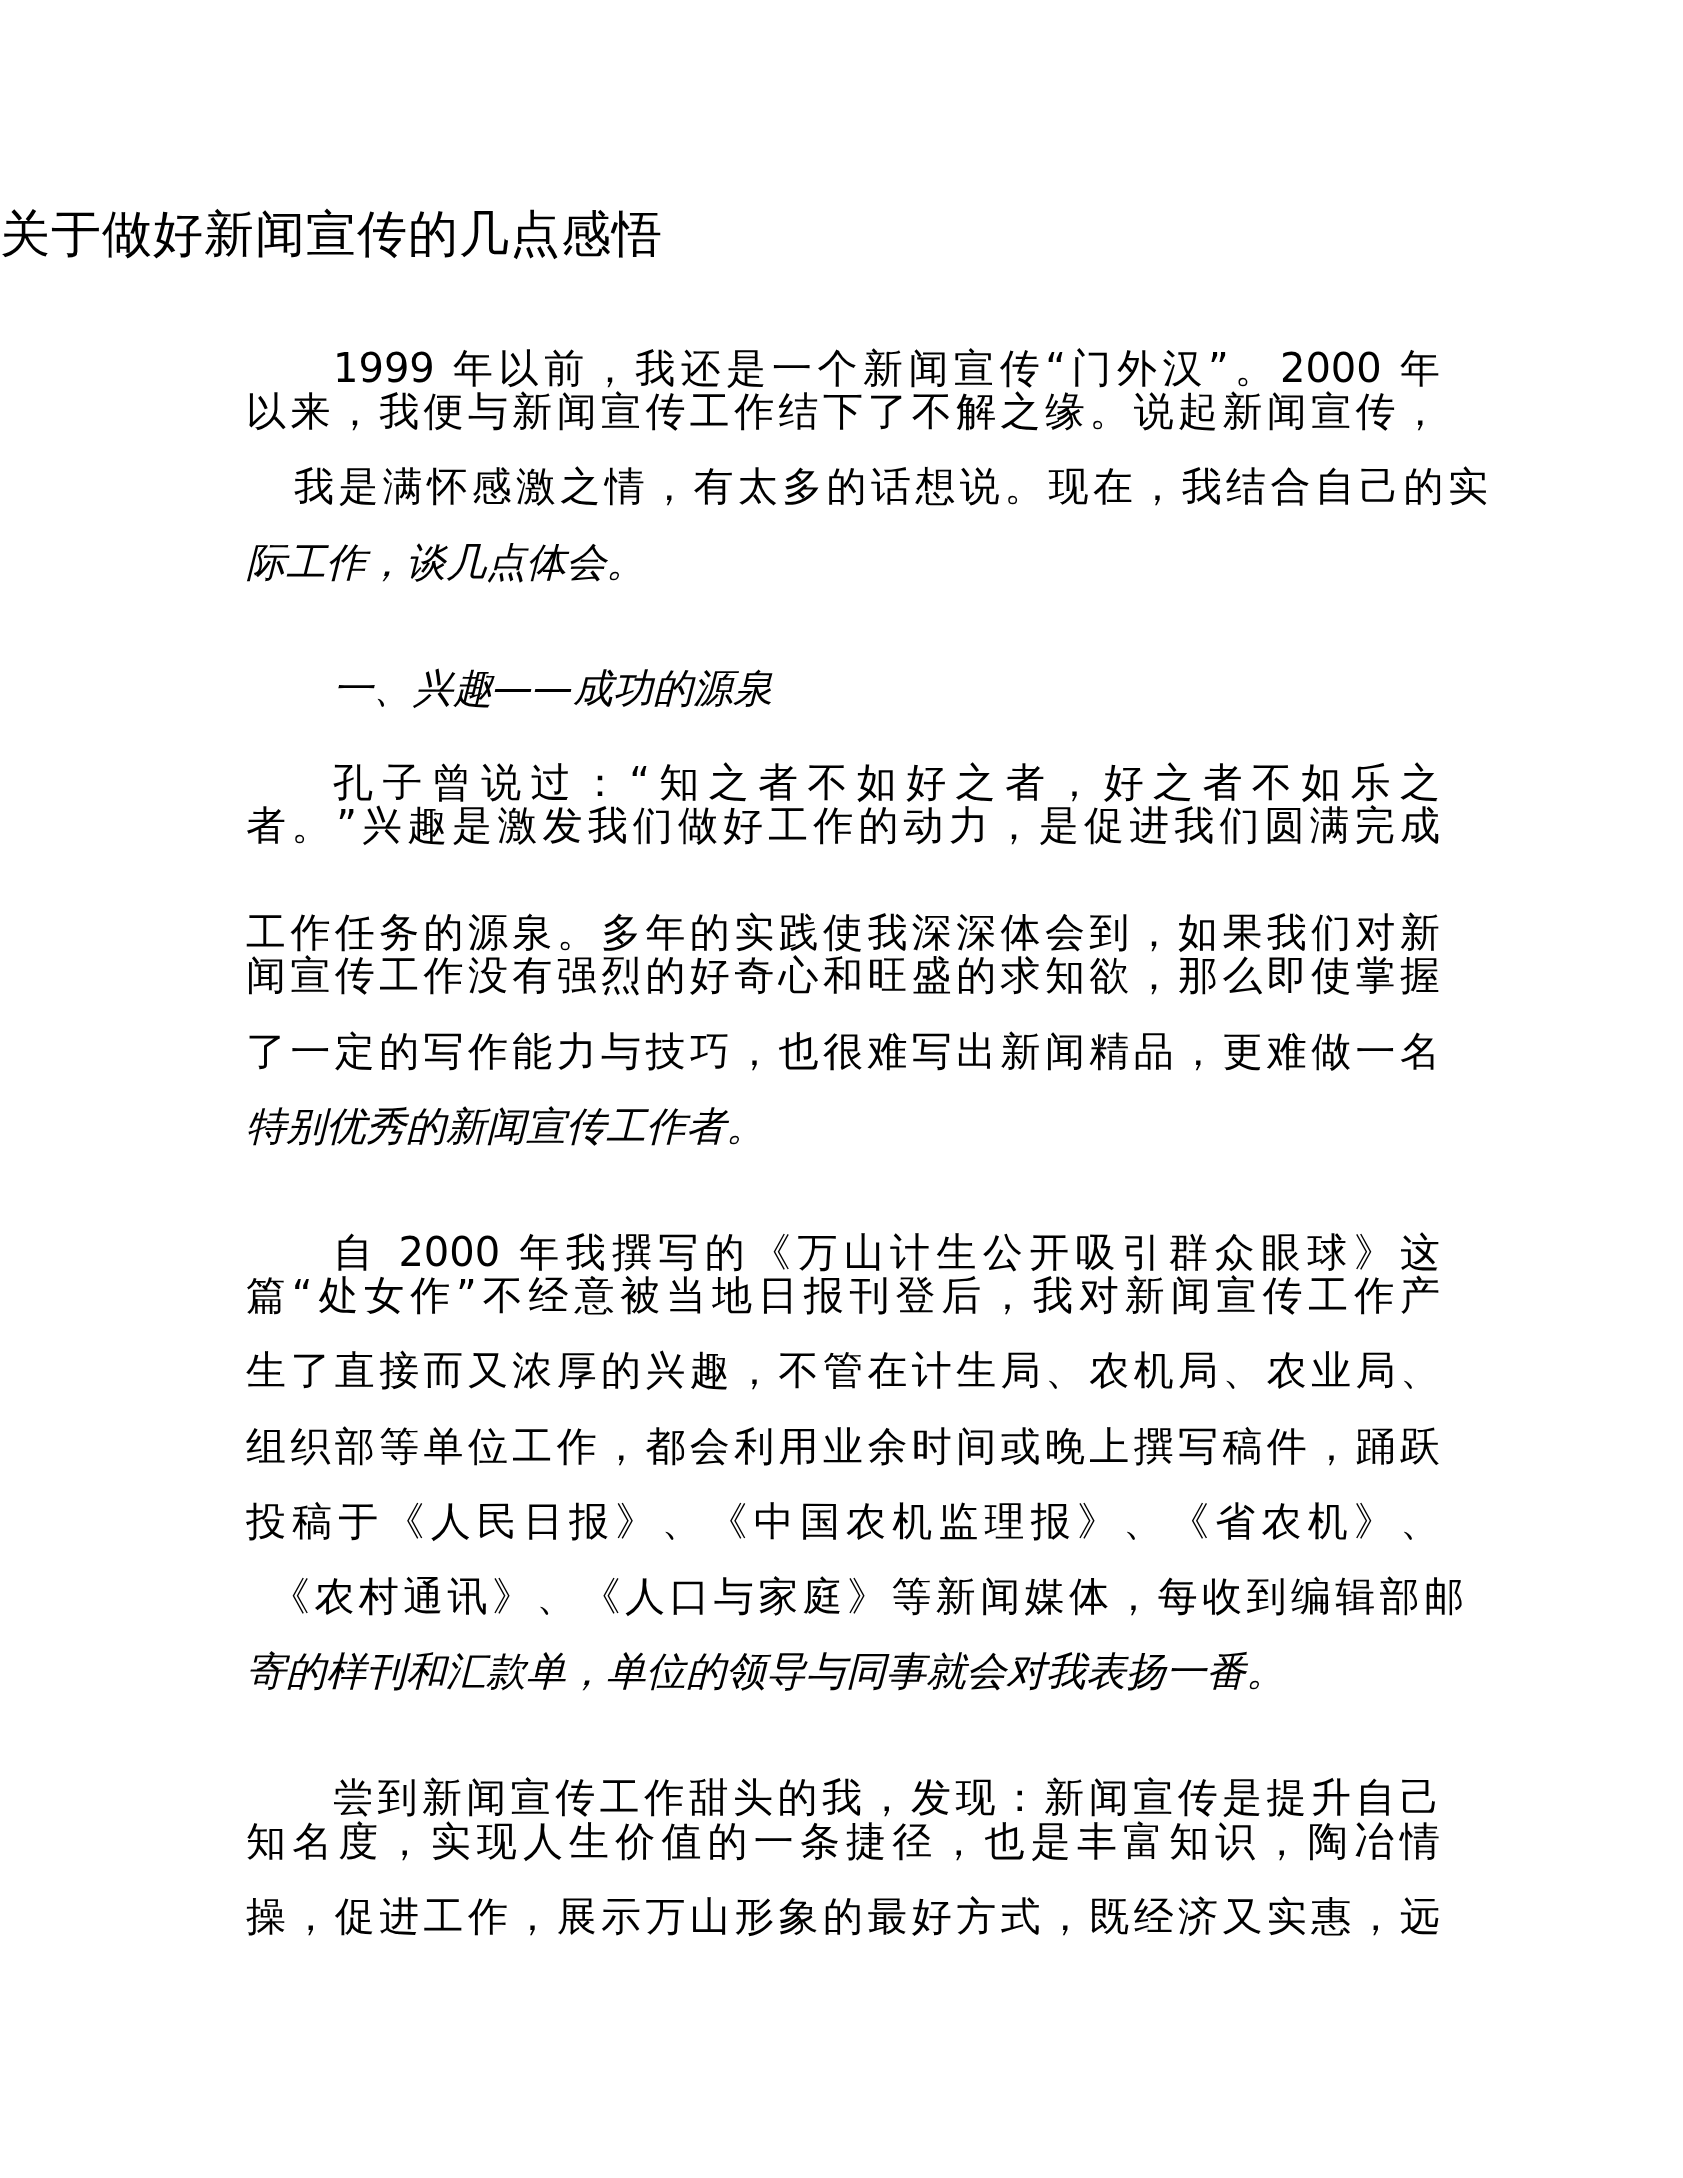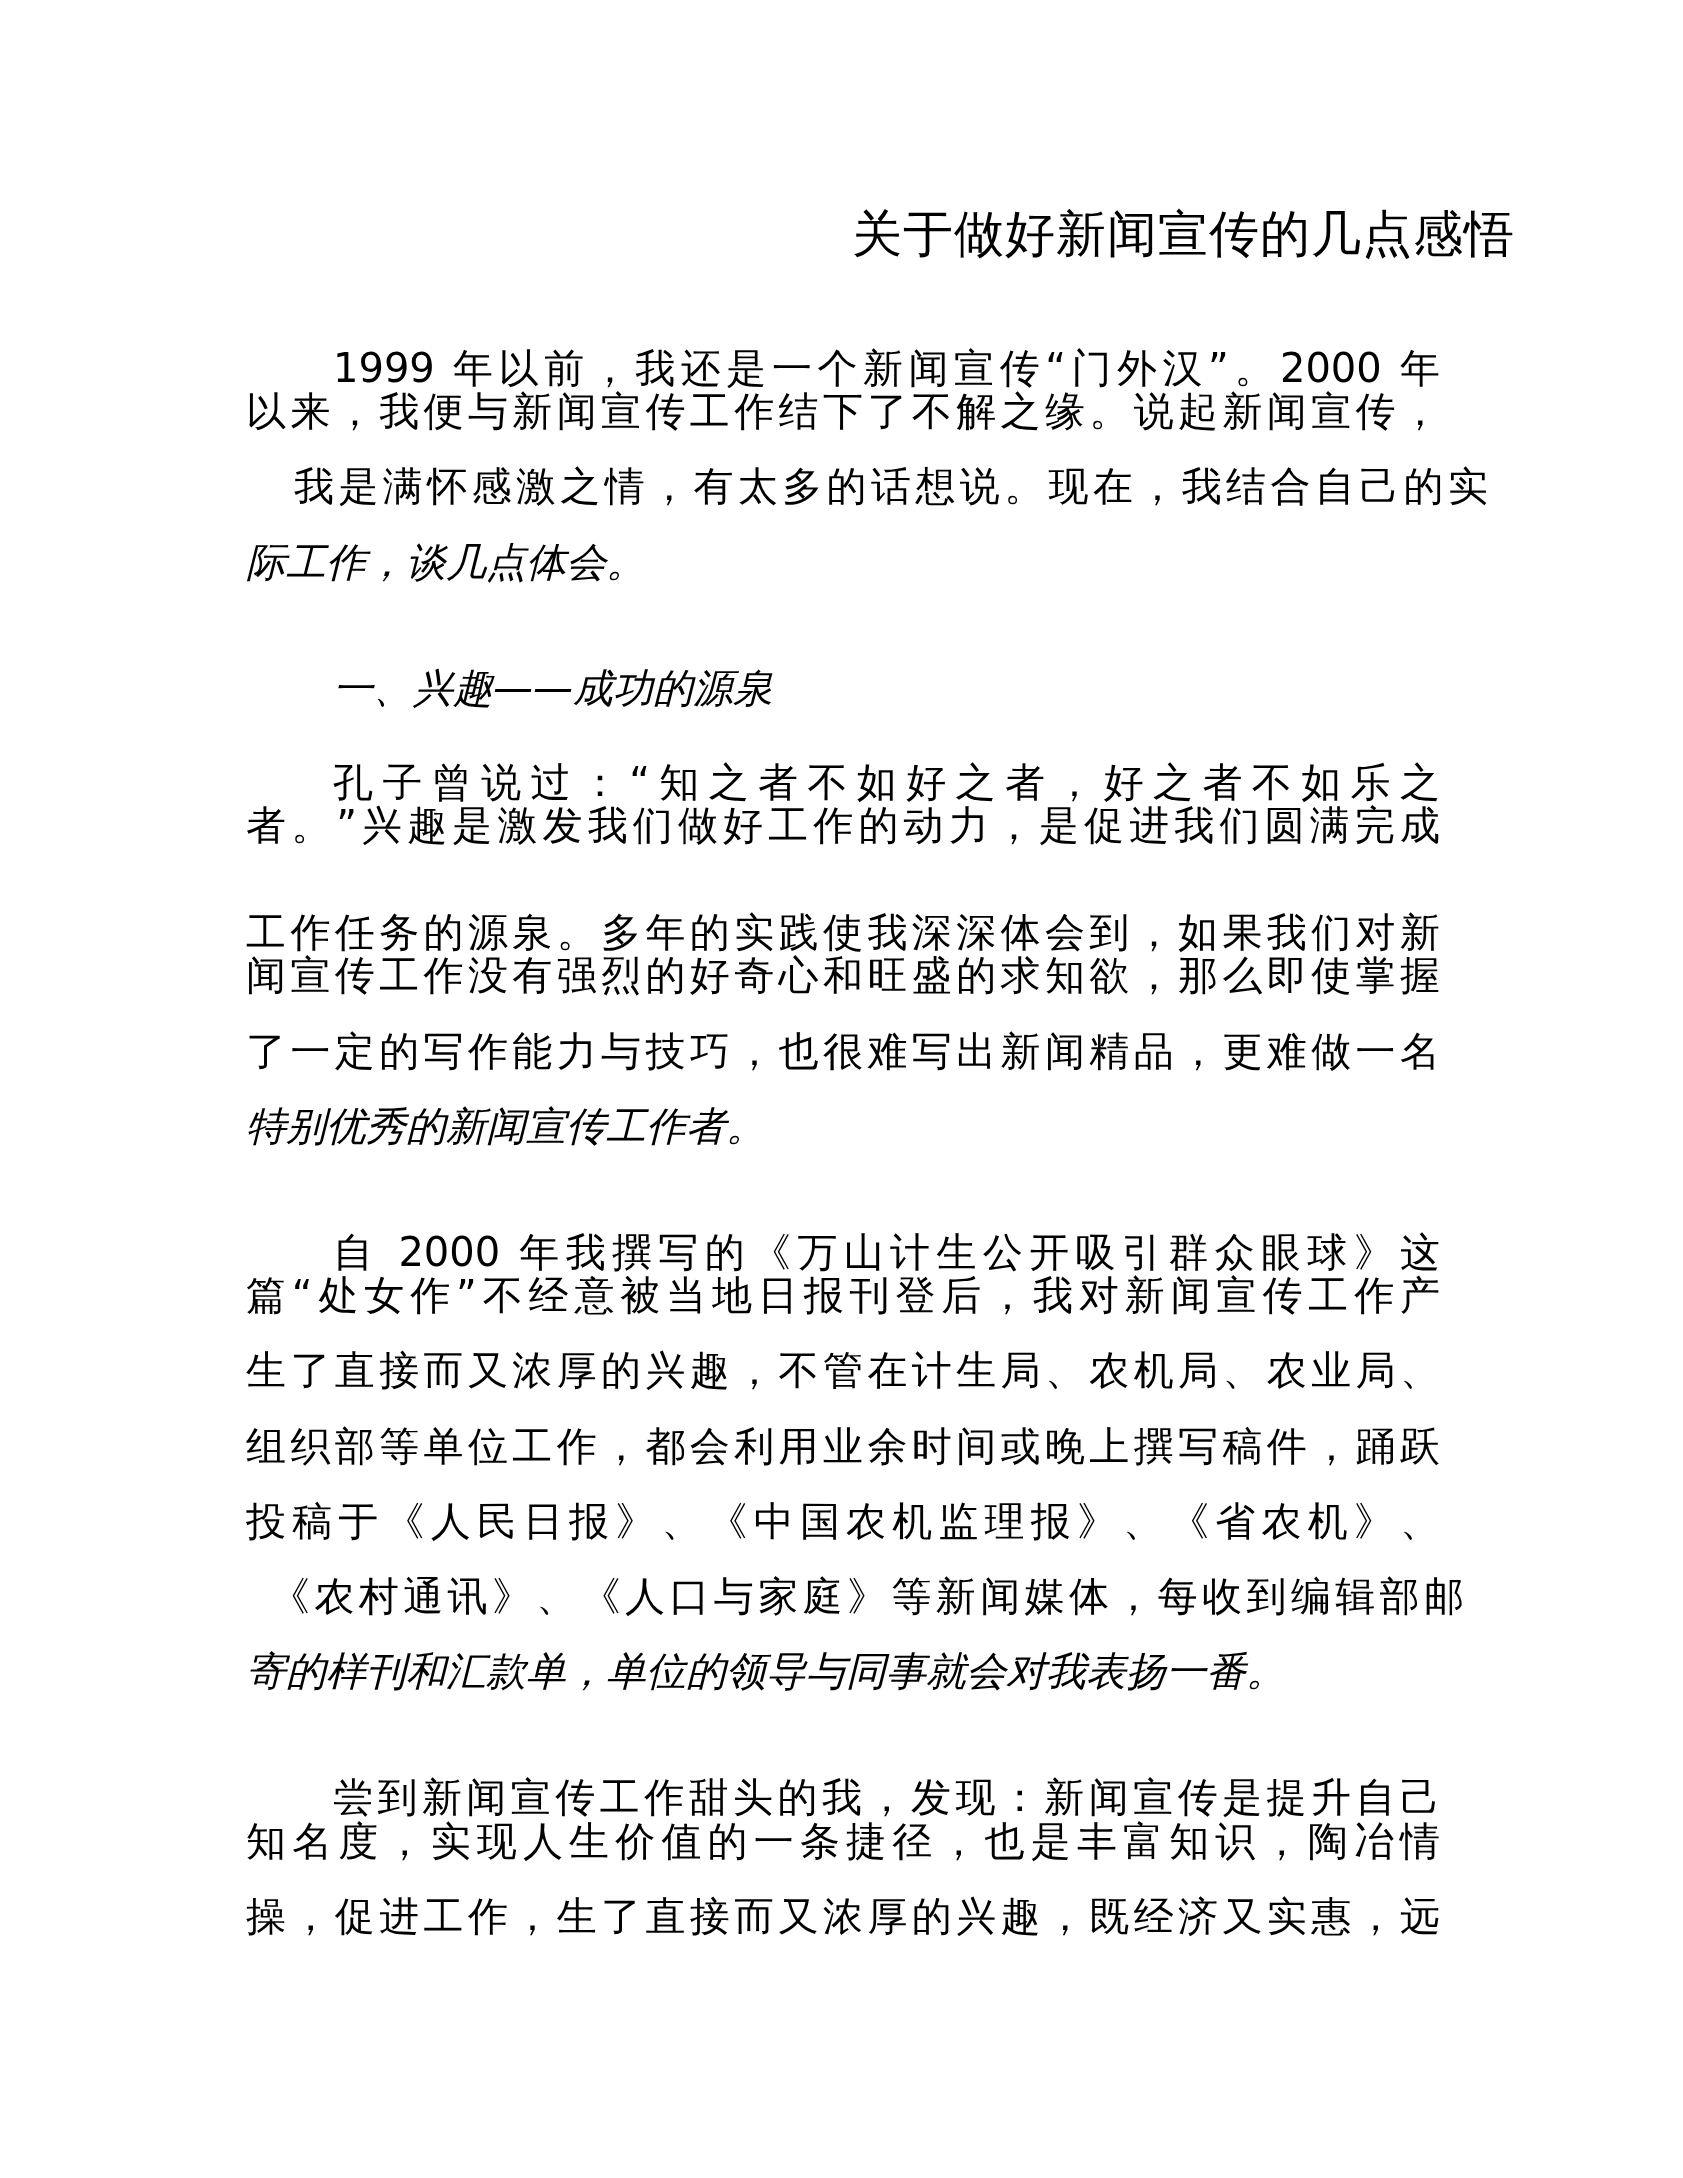--- a/index.html
+++ b/index.html
@@ -21,21 +21,21 @@
       top: 0;
       width: 1683px;
       height: 2178px;
       background: #ffffff;
     }
     .title {
       position: absolute;
       left: 0;
       width: 1515px;
       top: 203px;
-      text-align: right;
+      text-align: left;
       font-size: 50px;
       line-height: 63px;
       letter-spacing: 1px;
       white-space: nowrap;
     }
     .line {
       position: absolute;
       left: 246px;
       width: 1194px;
       font-size: 40px;
@@ -88,17 +88,17 @@
     <div class="line" style="top:1345px;">生了直接而又浓厚的兴趣，不管在计生局、农机局、农业局、</div>
     <div class="line" style="top:1421px;">组织部等单位工作，都会利用业余时间或晚上撰写稿件，踊跃</div>
     <div class="line" style="top:1496px;">投稿于《人民日报》、《中国农机监理报》、《省农机》、</div>
     <div class="line" style="top:1571px;margin-left:24px;">《农村通讯》、《人口与家庭》等新闻媒体，每收到编辑部邮</div>
     <div class="line last" style="top:1646px;">寄的样刊和汇款单，单位的领导与同事就会对我表扬一番。</div>
   </div>
 
   <div>
     <div class="line indent" style="top:1740px;">尝到新闻宣传工作甜头的我，发现：新闻宣传是提升自己</div>
     <div class="line" style="top:1816px;">知名度，实现人生价值的一条捷径，也是丰富知识，陶冶情</div>
-    <div class="line" style="top:1891px;">操，促进工作，生了直接而又浓厚的兴趣，既经济又实惠，远</div>
+    <div class="line" style="top:1891px;">操，促进工作，展示万山形象的最好方式，既经济又实惠，远</div>
   </div>
 
 </div>
 
 
 </body></html>

